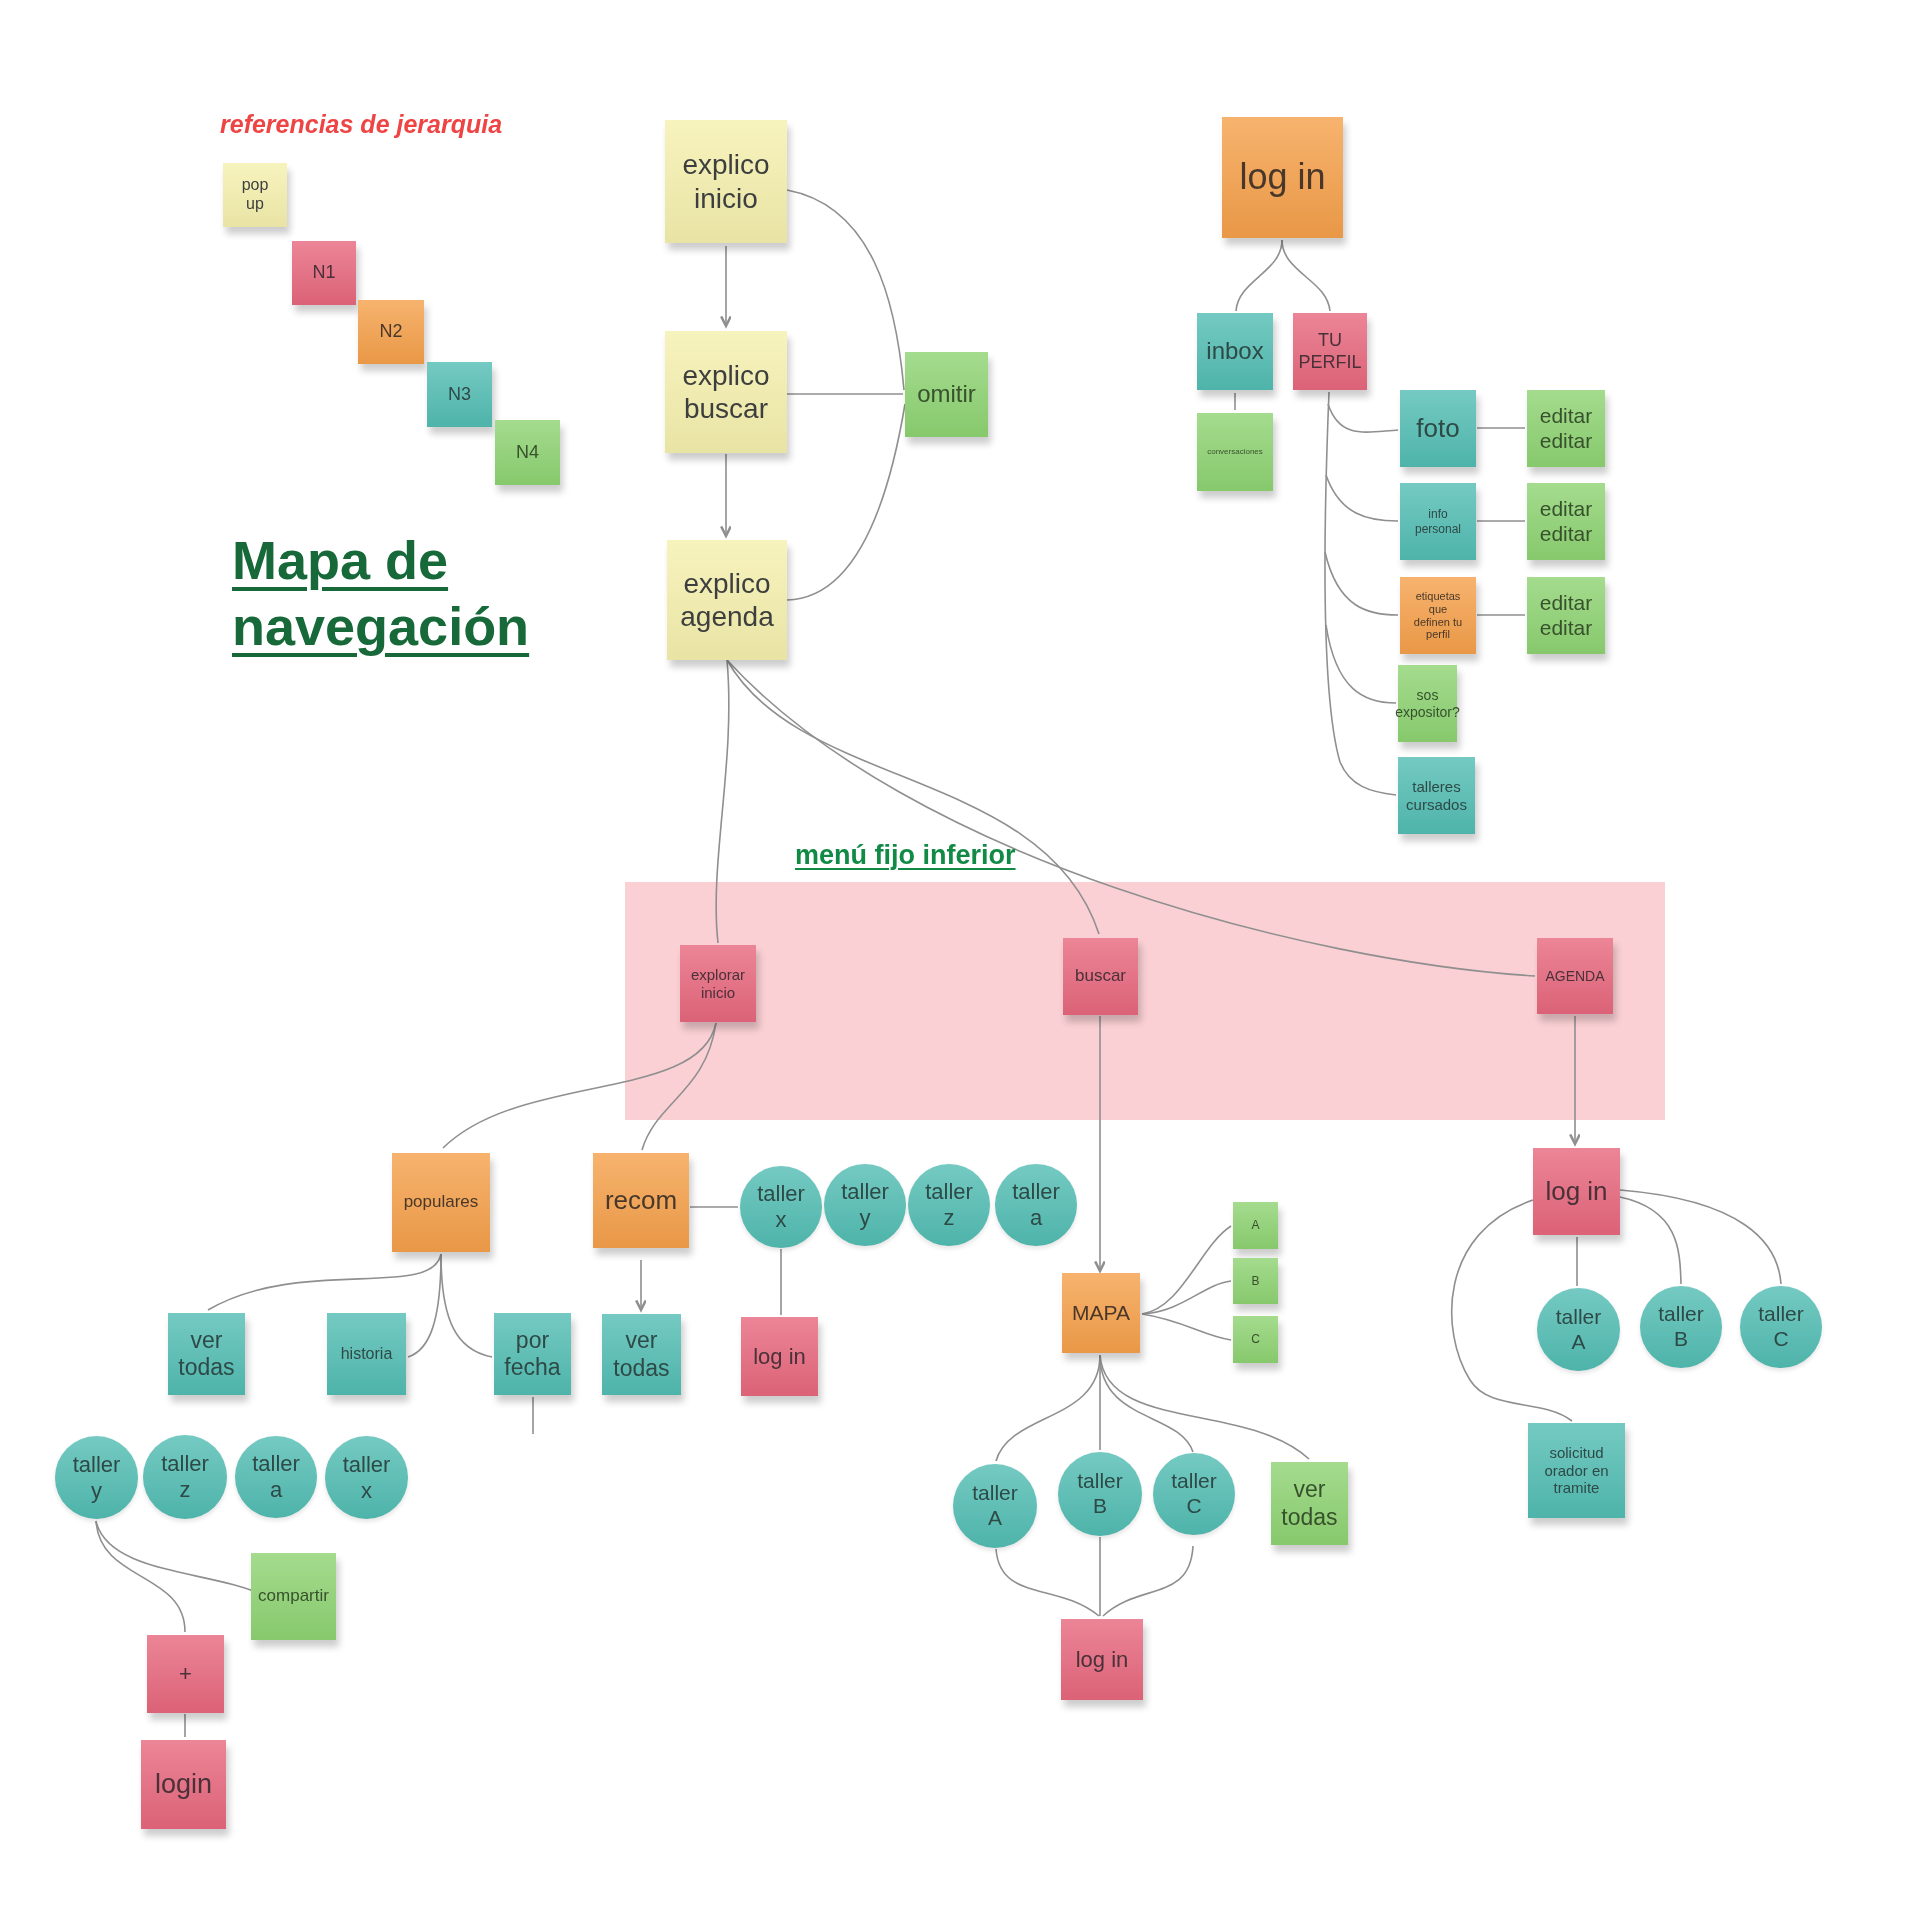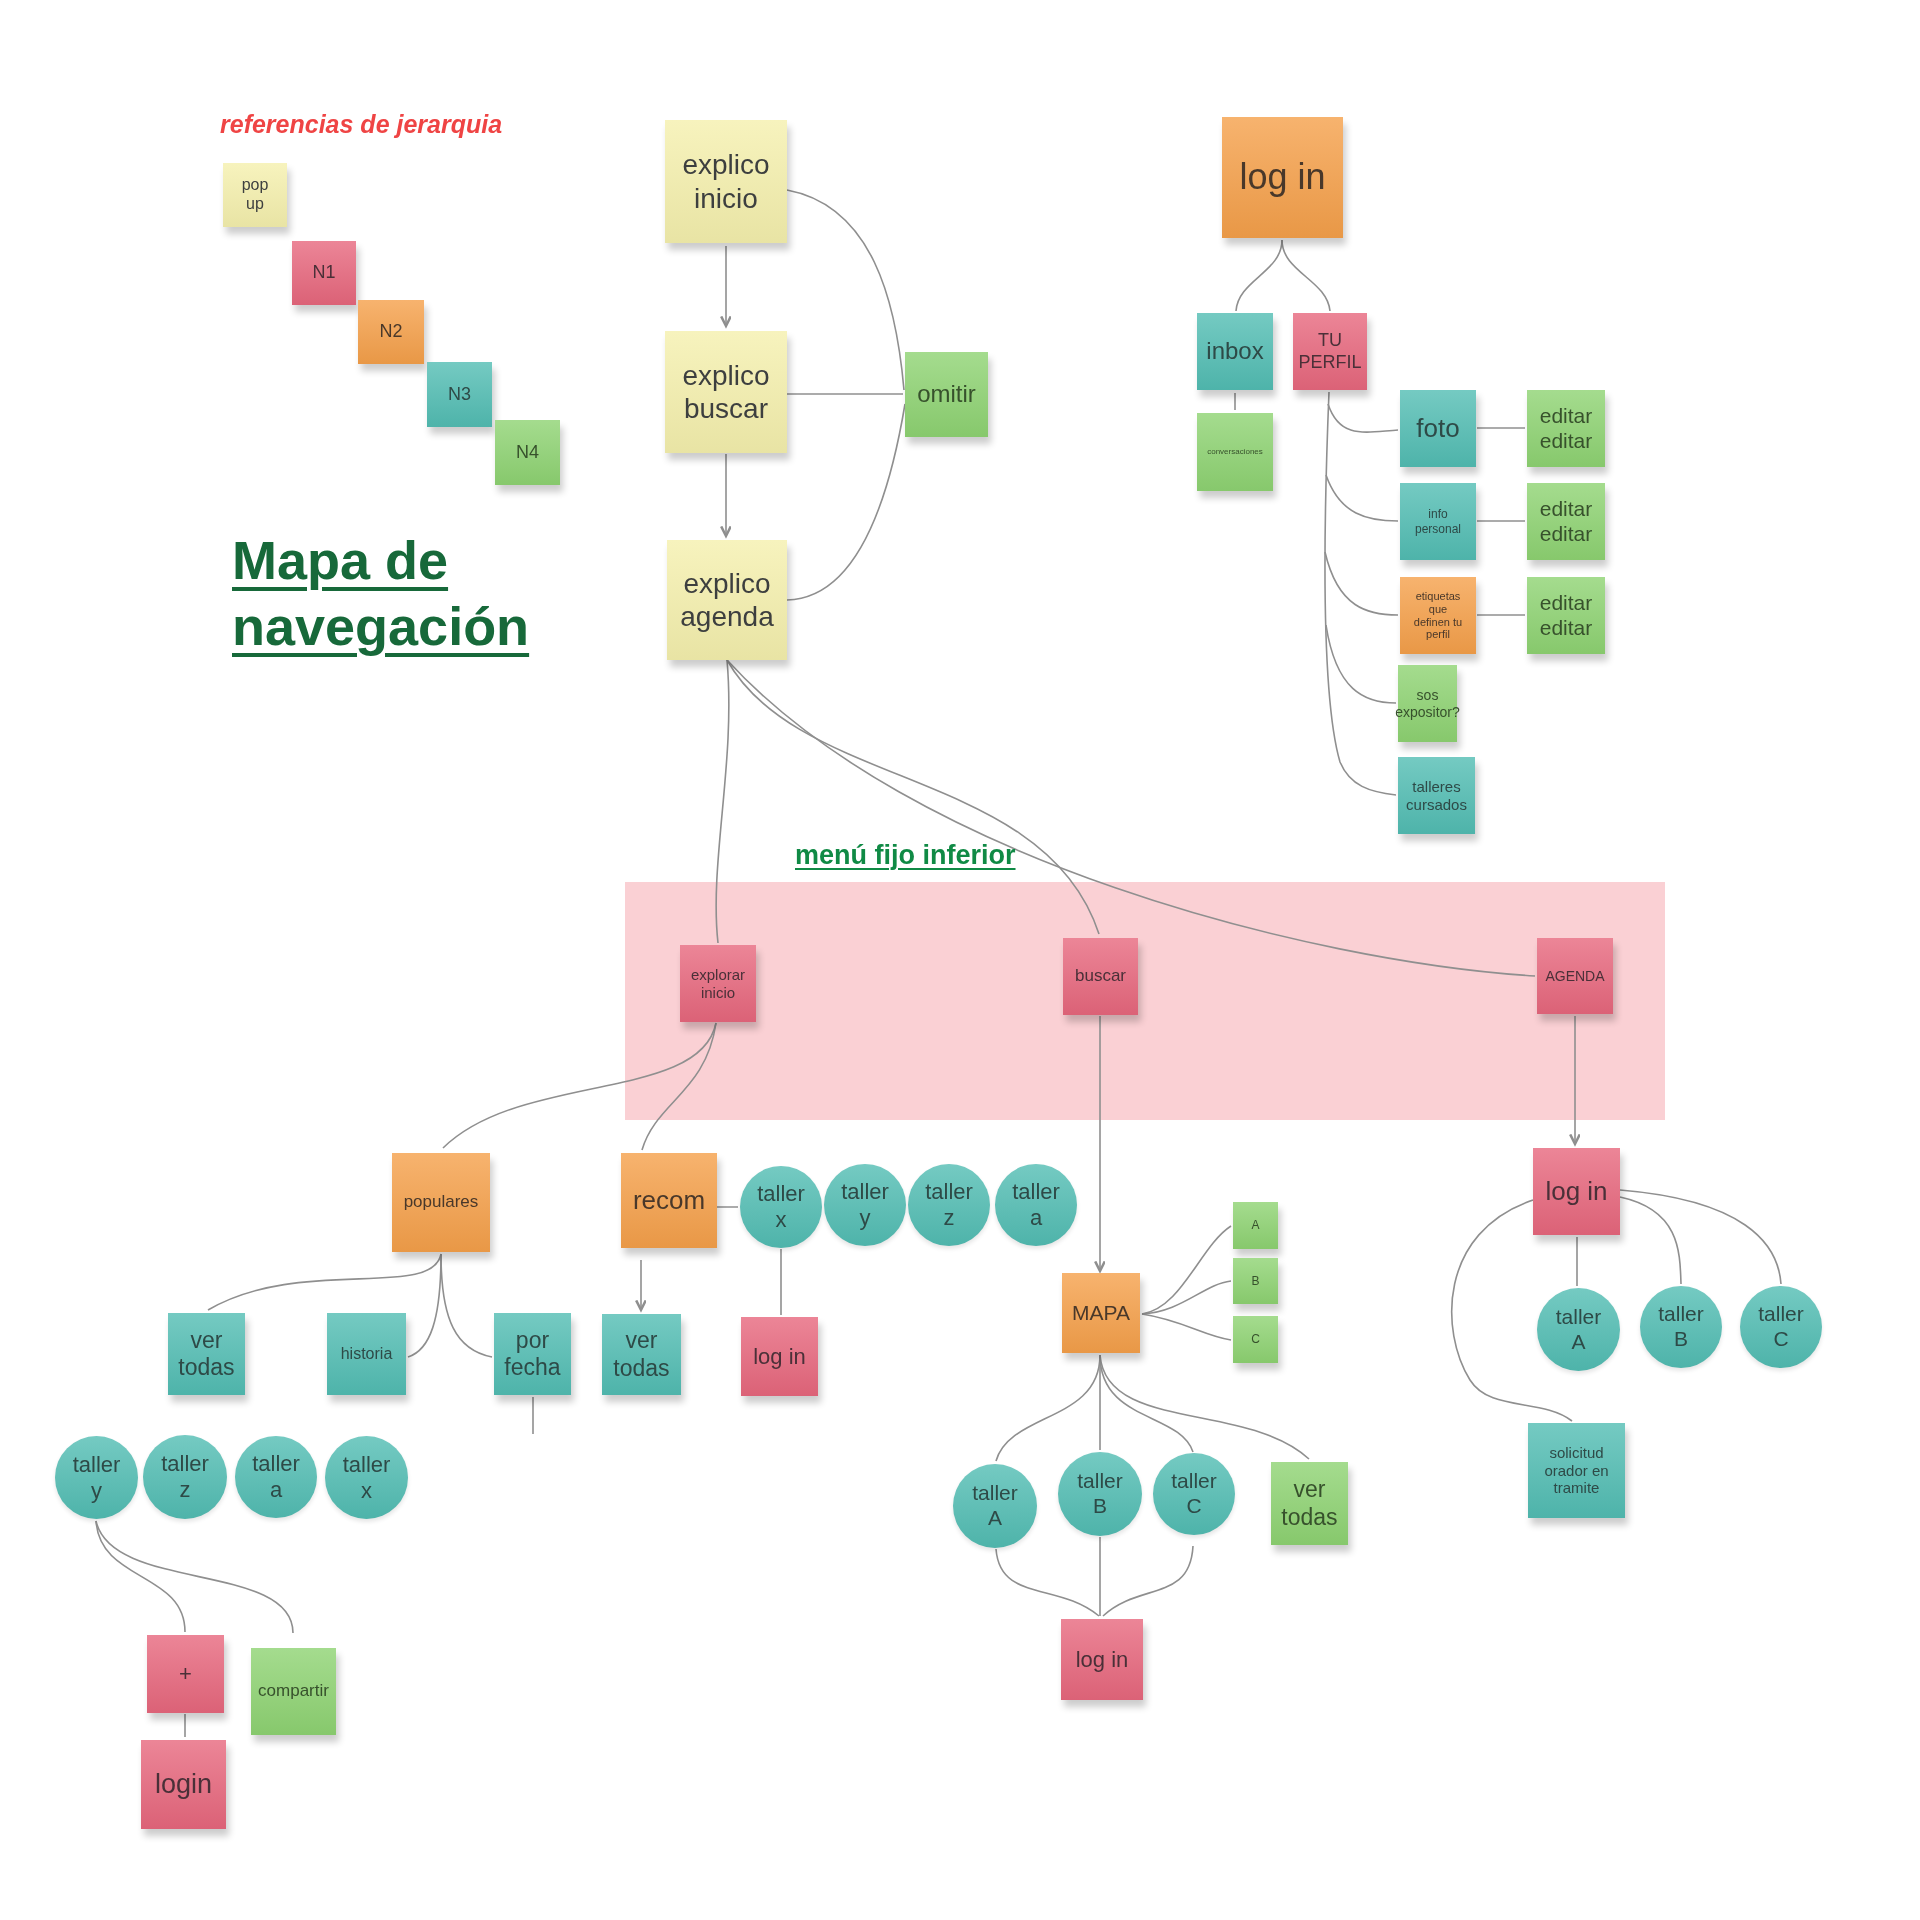--- a/index.html
+++ b/index.html
@@ -171,23 +171,23 @@
 fecha</div>
     <div class="note circle c-teal" style="left: 55px; top: 1436px; width: 83px; height: 83px; font-size: 22px;">taller
 y</div>
     <div class="note circle c-teal" style="left: 143px; top: 1435px; width: 84px; height: 84px; font-size: 22px;">taller
 z</div>
     <div class="note circle c-teal" style="left: 235px; top: 1436px; width: 82px; height: 82px; font-size: 22px;">taller
 a</div>
     <div class="note circle c-teal" style="left: 325px; top: 1436px; width: 83px; height: 83px; font-size: 22px;">taller
 x</div>
     <div class="note square c-pink" style="left: 147px; top: 1635px; width: 77px; height: 78px; font-size: 22px;">+</div>
-    <div class="note square c-green" style="left: 251px; top: 1648px; width: 85px; height: 87px; font-size: 17px;">compartir</div>
+    <div class="note square c-green" style="left: 251px; top: 1553px; width: 85px; height: 87px; font-size: 17px;">compartir</div>
     <div class="note square c-pink" style="left: 141px; top: 1740px; width: 85px; height: 89px; font-size: 27px;">login</div>
-    <div class="note square c-orange" style="left: 593px; top: 1153px; width: 96px; height: 95px; font-size: 26px; margin-left: 28px;">recom</div>
+    <div class="note square c-orange" style="left: 593px; top: 1153px; width: 96px; height: 95px; font-size: 26px;">recom</div>
     <div class="note circle c-teal" style="left: 740px; top: 1166px; width: 82px; height: 82px; font-size: 22px;">taller
 x</div>
     <div class="note circle c-teal" style="left: 824px; top: 1164px; width: 82px; height: 82px; font-size: 22px;">taller
 y</div>
     <div class="note circle c-teal" style="left: 908px; top: 1164px; width: 82px; height: 82px; font-size: 22px;">taller
 z</div>
     <div class="note circle c-teal" style="left: 995px; top: 1164px; width: 82px; height: 82px; font-size: 22px;">taller
 a</div>
     <div class="note square c-teal" style="left: 602px; top: 1314px; width: 79px; height: 81px; font-size: 23px;">ver
 todas</div>

